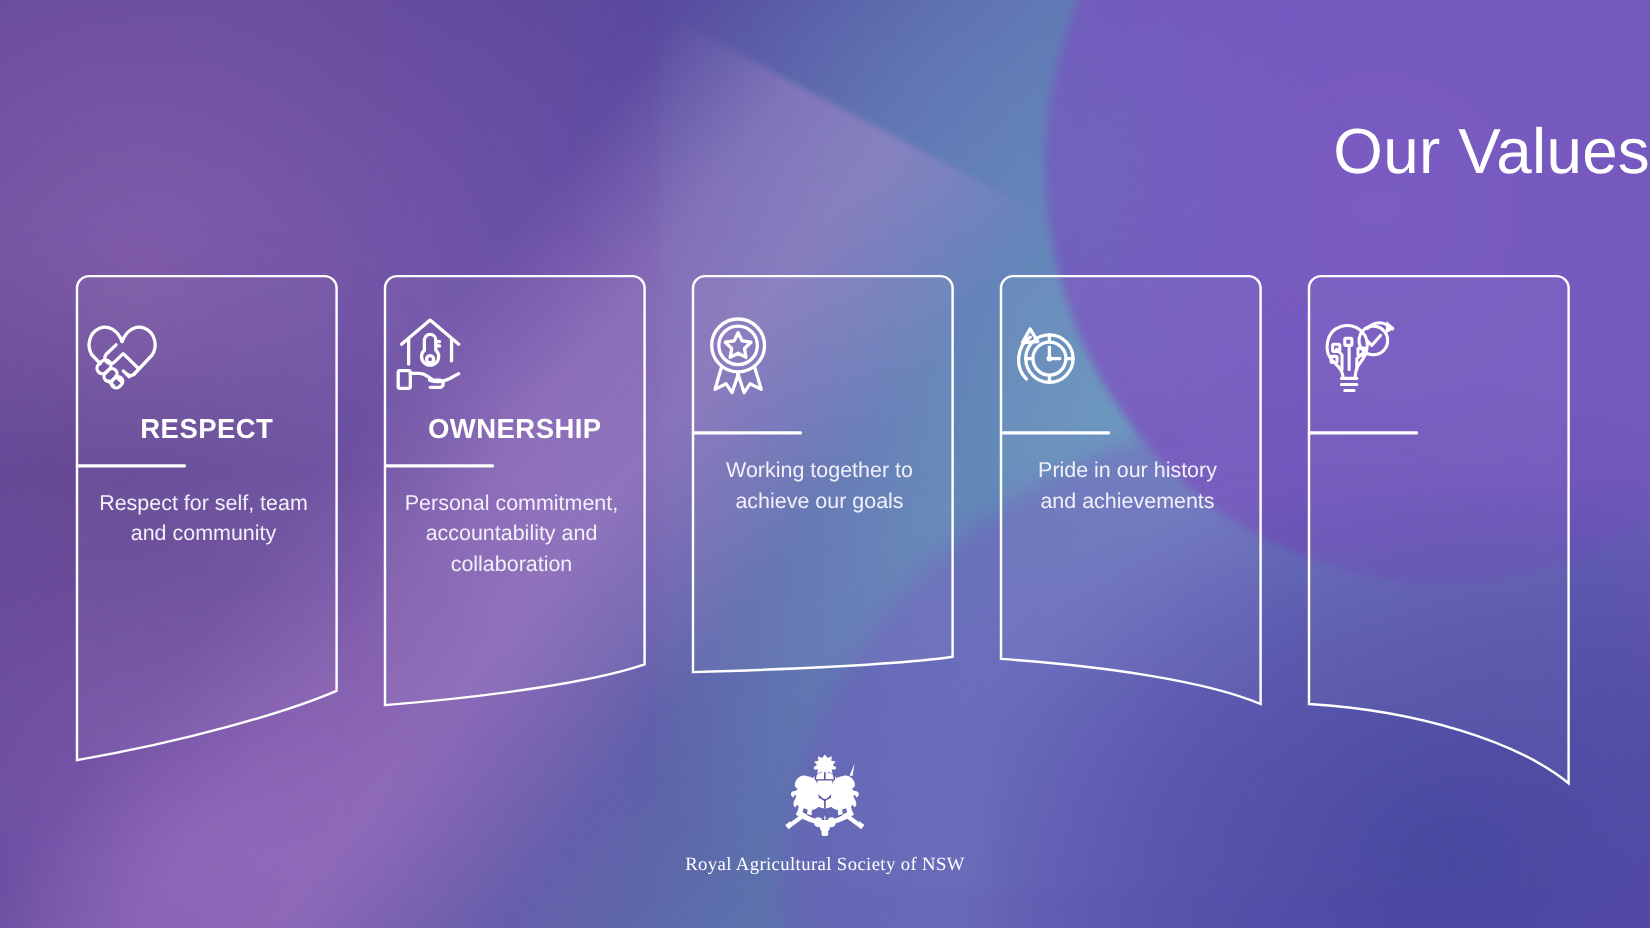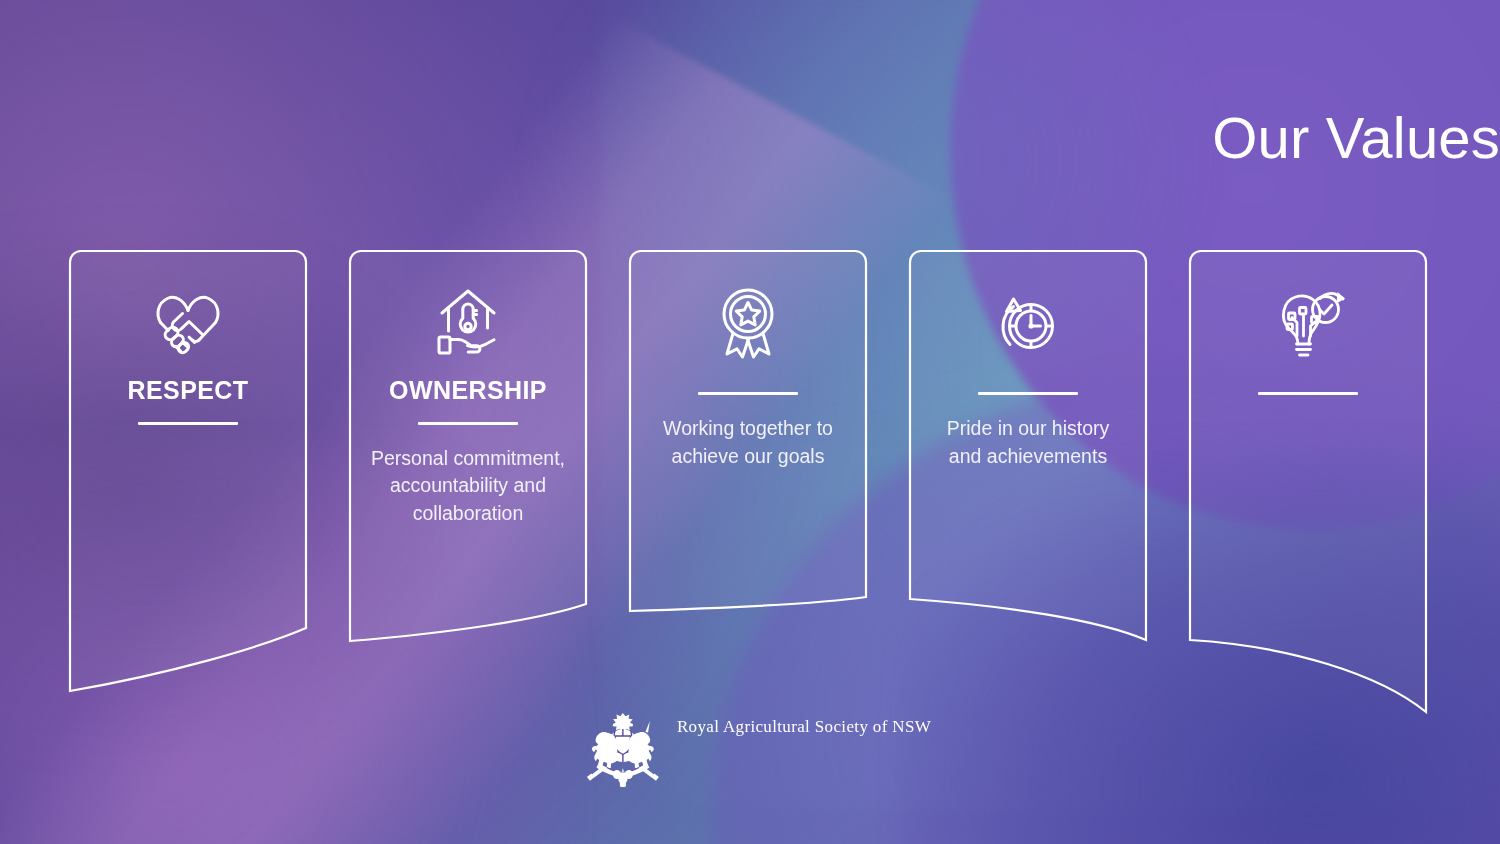--- a/index.html
+++ b/index.html
@@ -121,21 +121,21 @@
 
   .banner{ position:absolute; top:250px; width:238px; }
 
   .banner .frame{
     position:absolute; left:0; top:0; width:238px;
   }
   .banner svg.outline{ display:block; overflow:visible; }
 
   .banner .content{
     position:absolute; left:0; top:0; width:238px;
-    display:flex; flex-direction:column; align-items:center;
+    display:flex; flex-direction:column; 
     padding-top:32px;
   }
 
   .icon-wrap{
     width:84px; height:84px;
     display:flex; align-items:center; justify-content:center;
     margin-bottom:10px;
   }
   .icon-wrap svg{ display:block; }
 
@@ -160,21 +160,21 @@
     text-align:center;
     font-weight:400;
     padding:0 18px;
     max-width:232px;
   }
 
   
   .logo{
     position:absolute; left:50%; transform:translateX(-50%);
     bottom:48px;
-    display:flex; flex-direction:row; align-items:flex-start;
+    display:flex; flex-direction:column; align-items:center;
   }
   .crest{ width:108px; height:86px; }
   .crest svg{ display:block; }
   .logo-text{
     margin-top:7px;
     color:#ffffff;
     font-family:"Liberation Serif", serif;
     font-size:17px;
     letter-spacing:.35px;
     white-space:nowrap;
@@ -221,20 +221,21 @@
             <path d="M29.5 61 l-4.8-4.6"></path>
             <path d="M9.5 32.5 l7.7 8"></path>
             <path d="M18.5 38.5 a5 5 0 0 1 7.3 6.8 l-3.2 3.1 a5 5 0 0 1-7.3-6.8z"></path>
             <path d="M24.5 46.5 a4.6 4.6 0 0 1 6.7 6.3 l-2.8 2.7 a4.6 4.6 0 0 1-6.7-6.3z"></path>
             <path d="M30.5 53.5 a4.3 4.3 0 0 1 6.2 5.9 l-2.3 2.2 a4.3 4.3 0 0 1-6.2-5.9z"></path>
             <path d="M48 50 a4.6 4.6 0 0 1-6.6 0"></path>
           </svg>
         </div>
         <div class="v-title">RESPECT</div>
         <div class="v-rule"></div>
+        <div class="v-desc">Respect for self, team and community</div>
       </div>
     </div>
 
     <div class="banner" style="left:349px;">
       <div class="frame">
         <svg class="outline" width="238" height="400" viewBox="0 0 238 400" fill="none">
           <path d="M12 1 H226 A11 11 0 0 1 237 12 V354
                    C190 370 100 383 1 391
                    V12 A11 11 0 0 1 12 1 Z" stroke="#ffffff" stroke-width="2.2" fill="rgba(255,255,255,0.045)"></path>
         </svg>

